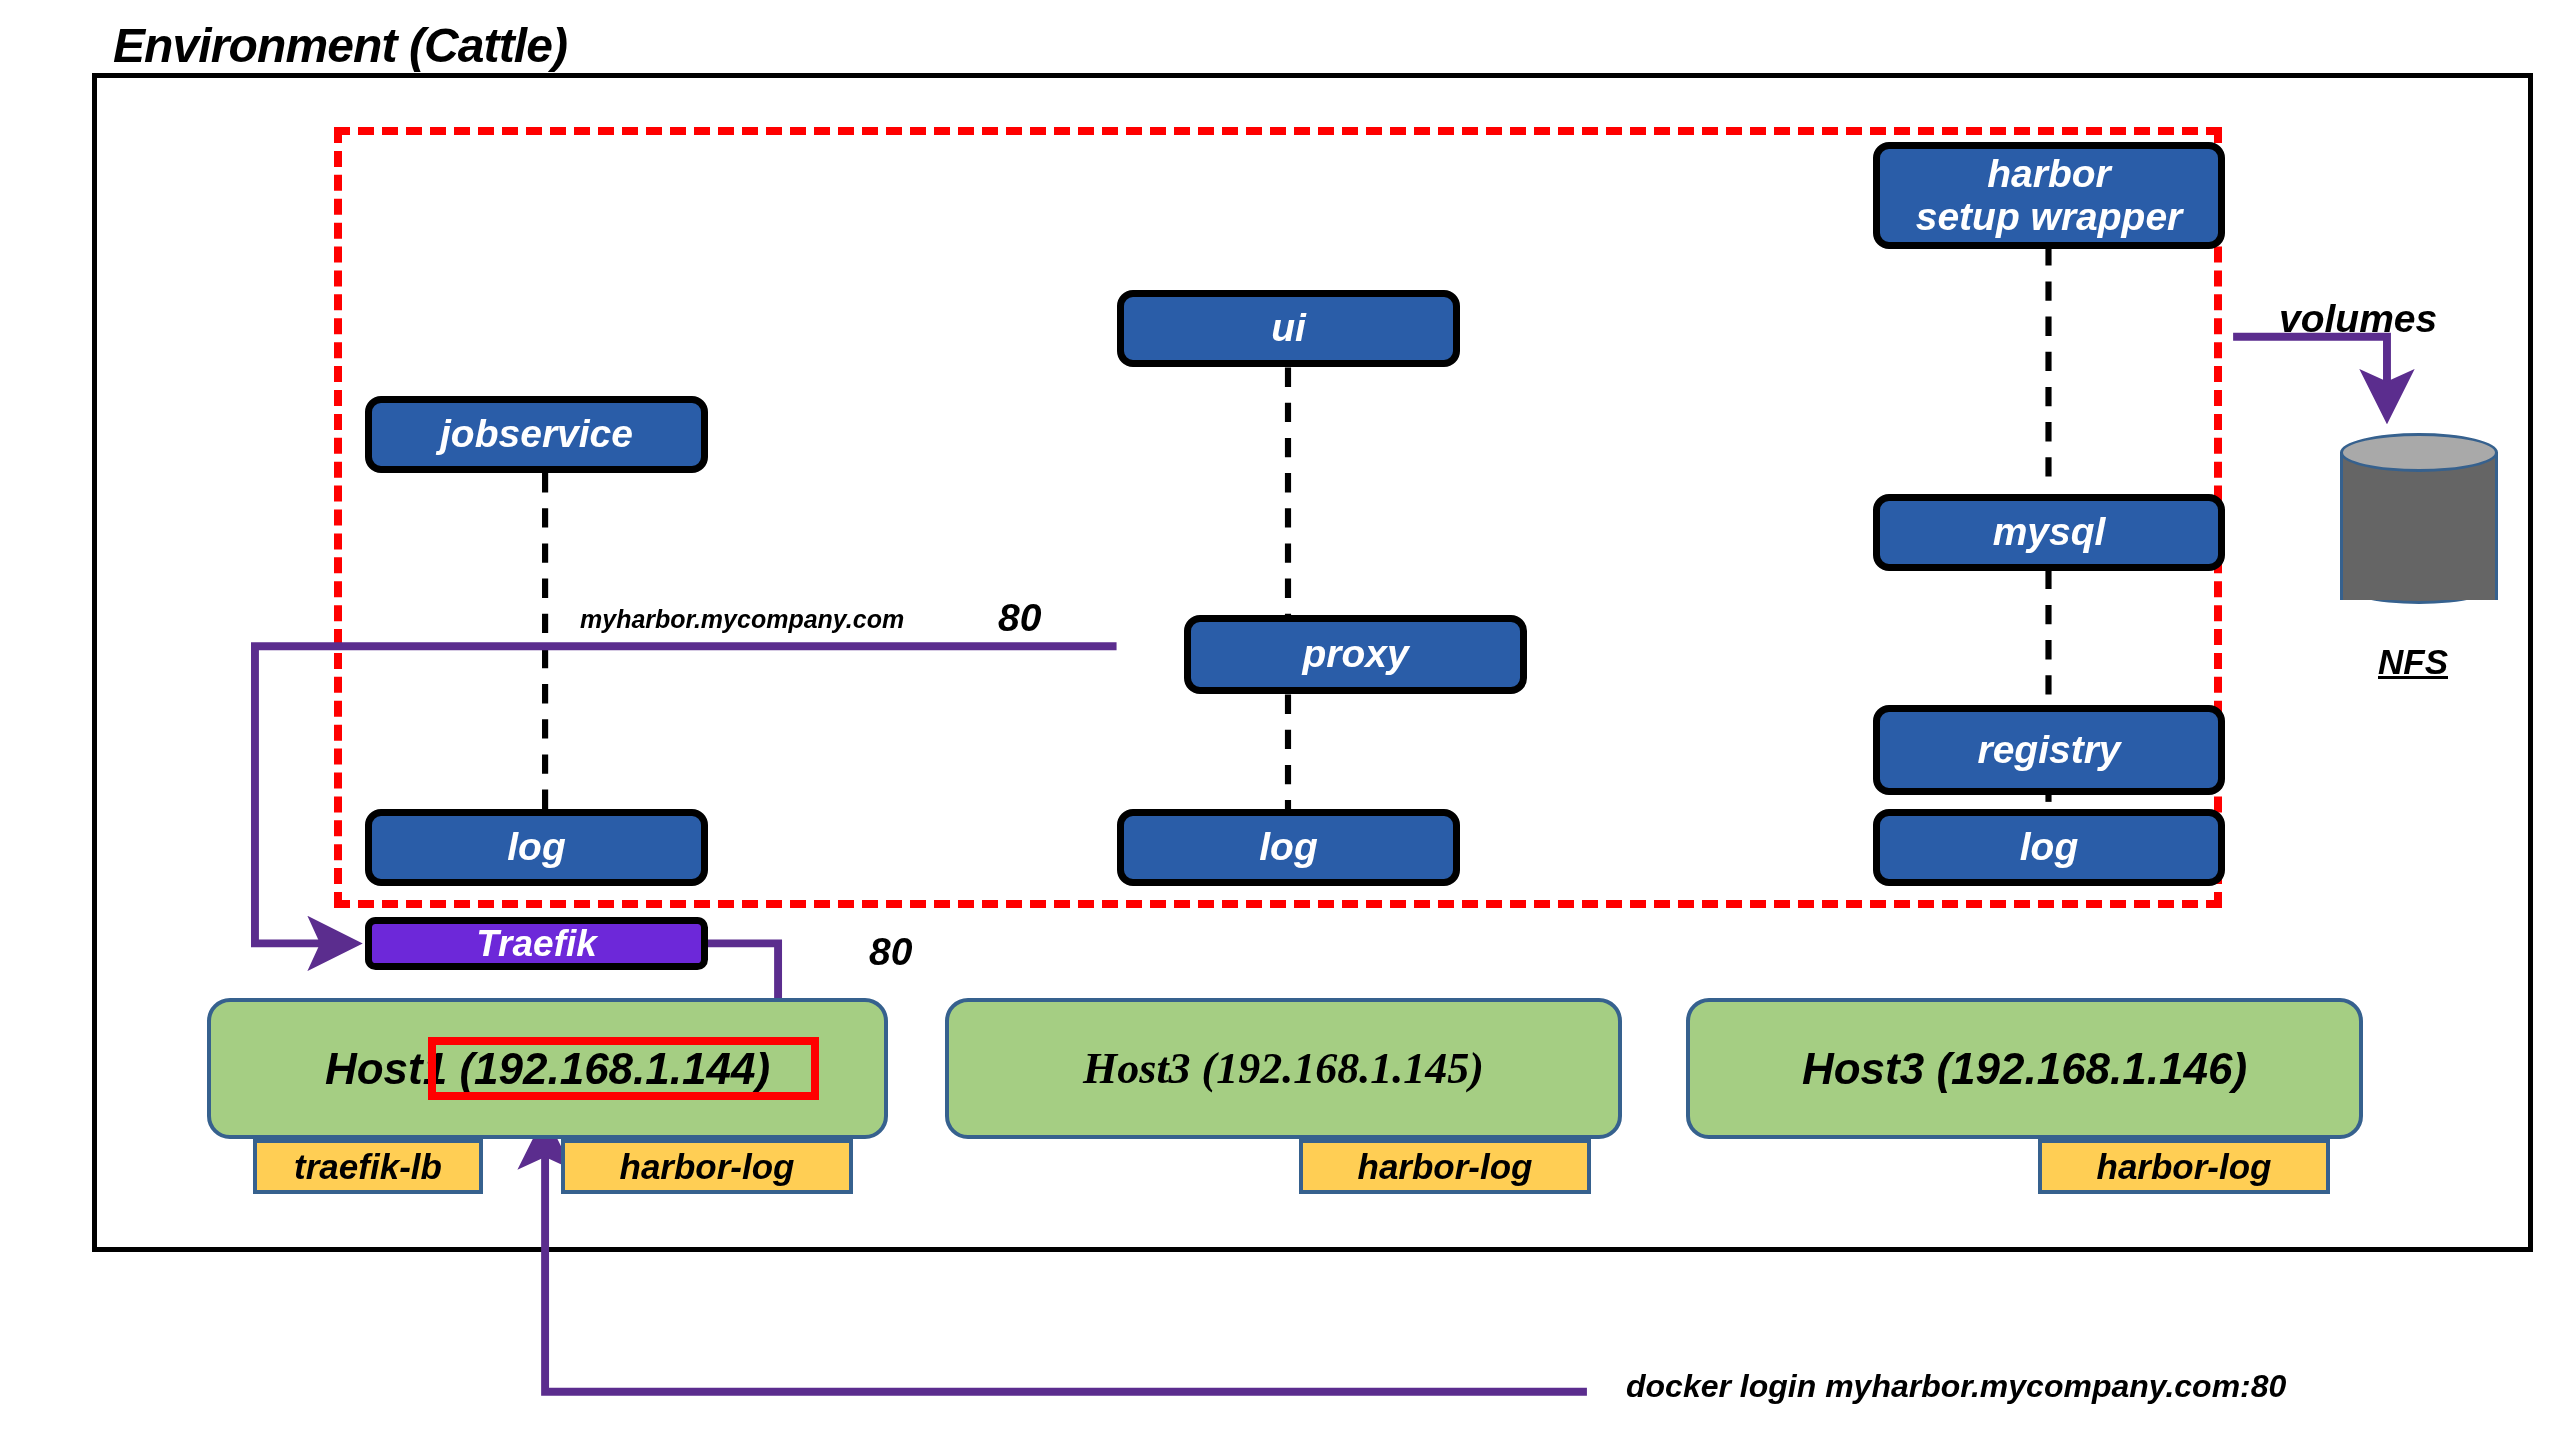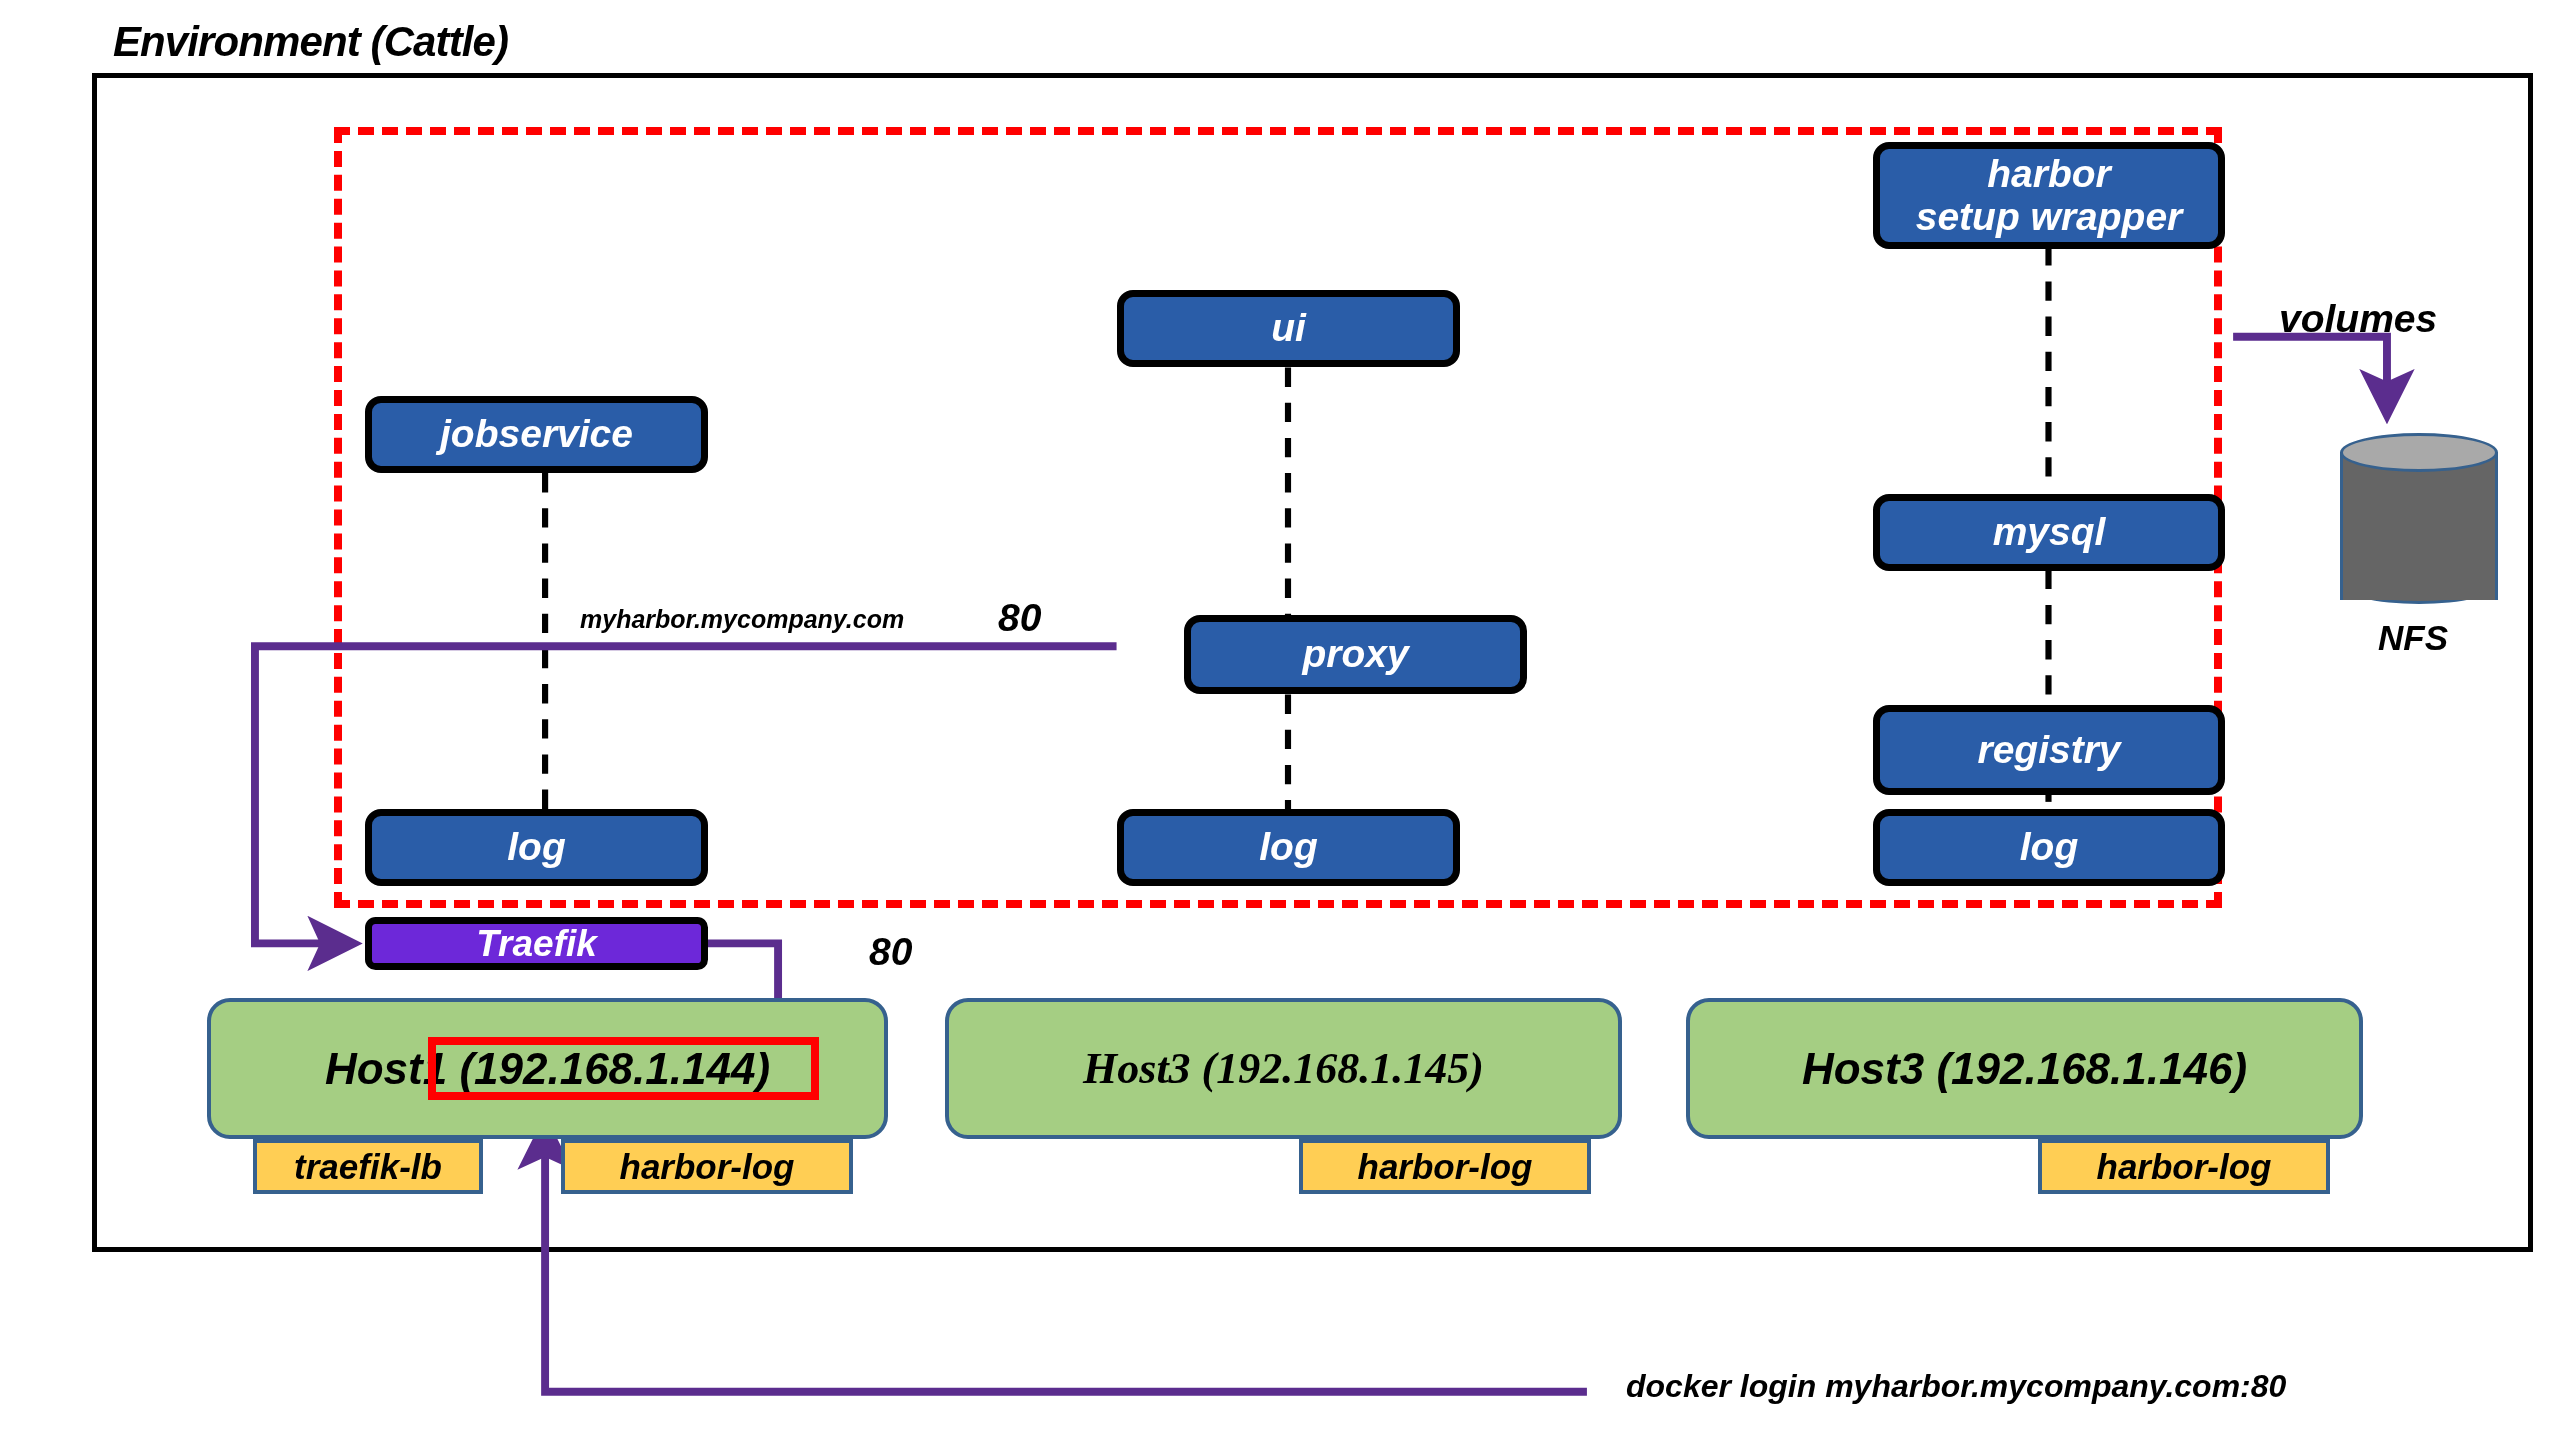--- a/index.html
+++ b/index.html
@@ -5,21 +5,21 @@
   html,body{margin:0;padding:0;background:#ffffff;}
   body{
     width:2576px;height:1449px;position:relative;overflow:hidden;
     font-family:"Liberation Sans","DejaVu Sans",sans-serif;
   }
   #stage{position:absolute;left:0;top:0;width:2576px;height:1449px;}
 
   
   .env-title{
     position:absolute;left:113px;top:17.6px;
-    font-size:42px;font-weight:bold;font-style:italic;color:#000;
+    font-size:48px;font-weight:bold;font-style:italic;color:#000;
     letter-spacing:-0.9px;white-space:nowrap;
   }
   .env-frame{
     position:absolute;left:92px;top:73px;width:2441px;height:1179px;
     border:5.3px solid #000;box-sizing:border-box;background:transparent;
   }
 
   
   .stack-frame{
     position:absolute;left:334px;top:127px;width:1888px;height:781px;
@@ -139,21 +139,21 @@
   <div class="svc" style="left:1873px;top:494px;width:352px;height:77px;">mysql</div>
   <div class="svc" style="left:1873px;top:705px;width:352px;height:90px;">registry</div>
   <div class="svc" style="left:1873px;top:809px;width:352px;height:77px;">log</div>
 
   <div class="traefik">Traefik</div>
 
   <div class="lbl lbl-host" style="left:580px;top:605px;">myharbor.mycompany.com</div>
   <div class="lbl lbl-port" style="left:998px;top:596px;">80</div>
   <div class="lbl lbl-port" style="left:869px;top:930px;">80</div>
   <div class="lbl lbl-vol" style="left:2279px;top:286px;margin-top:11px;">volumes</div>
-  <div class="lbl lbl-nfs" style="left:2378px;top:618px;">NFS</div>
+  <div class="lbl lbl-nfs" style="left:2378px;top:642px;text-decoration:underline;">NFS</div>
   <div class="lbl lbl-docker" style="left:1626px;top:1368px;">docker login myharbor.mycompany.com:80</div>
 
   <div class="nfs-wrap">
     <div class="nfs-bottom"></div>
     <div class="nfs-body"></div>
     <div class="nfs-top"></div>
   </div>
 
   <div class="host" style="left:207px;top:998px;width:681px;height:141px;">
     <span>Host1 (192.168.1.144)</span>

